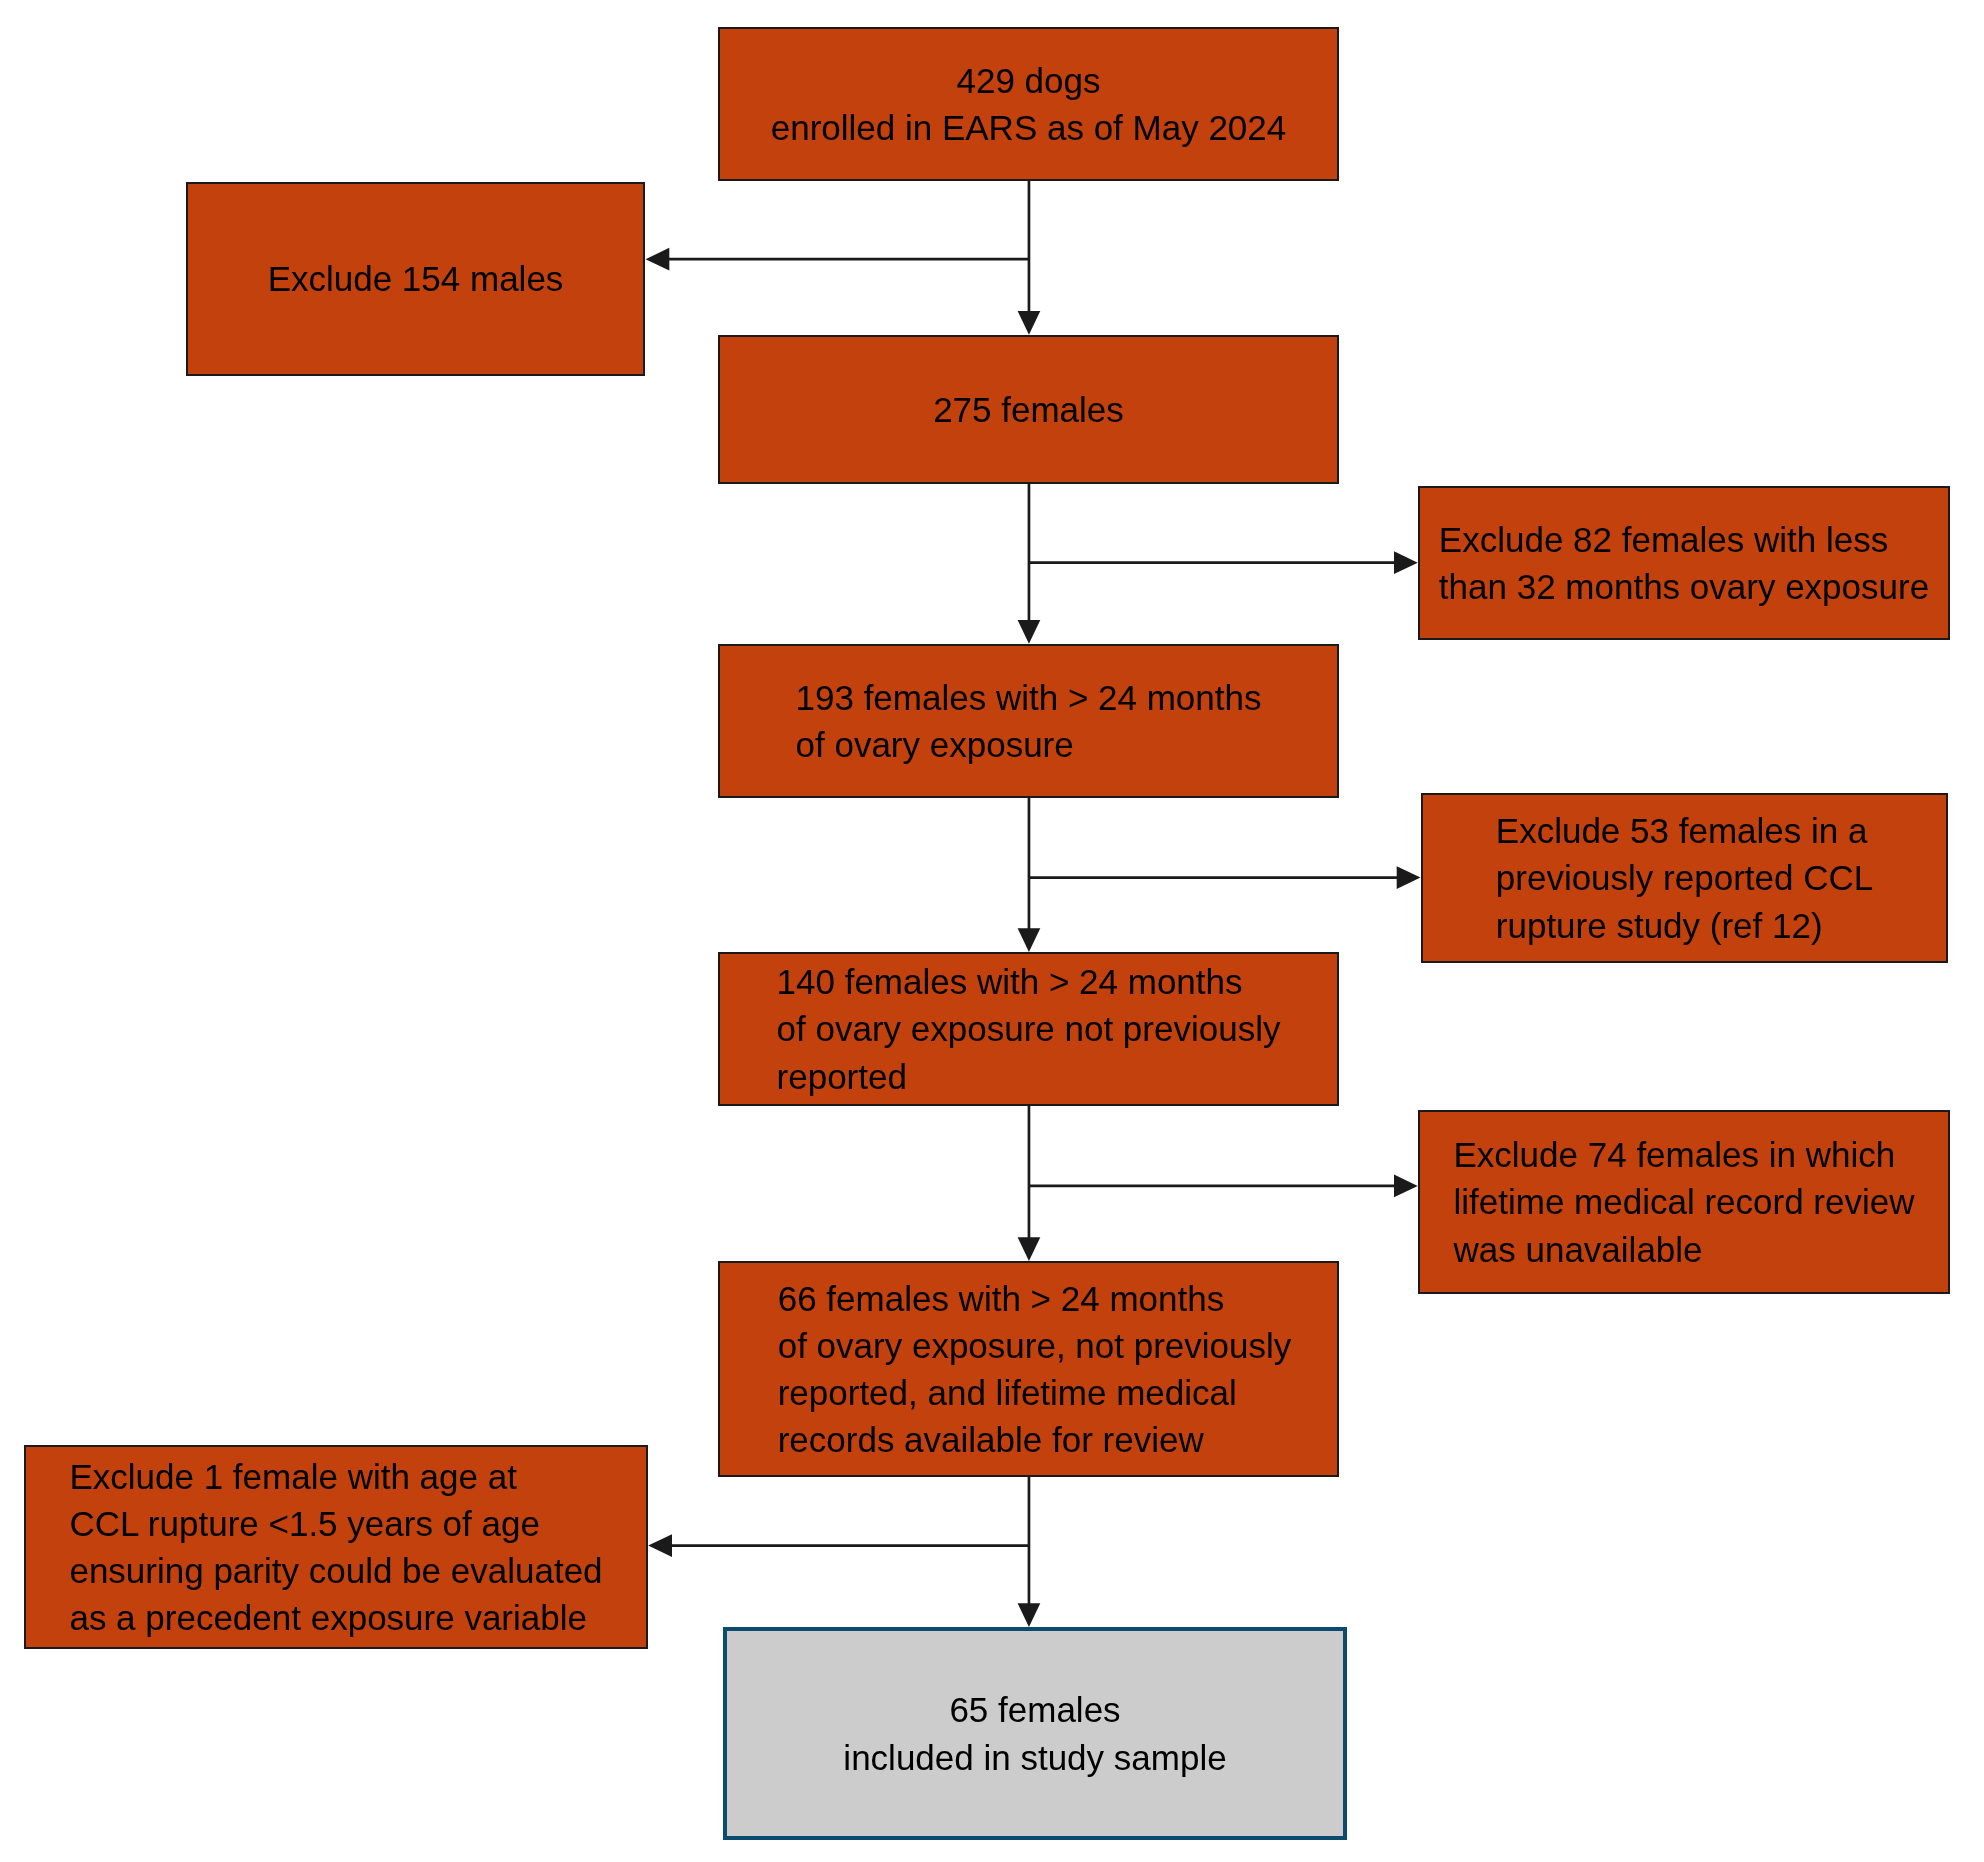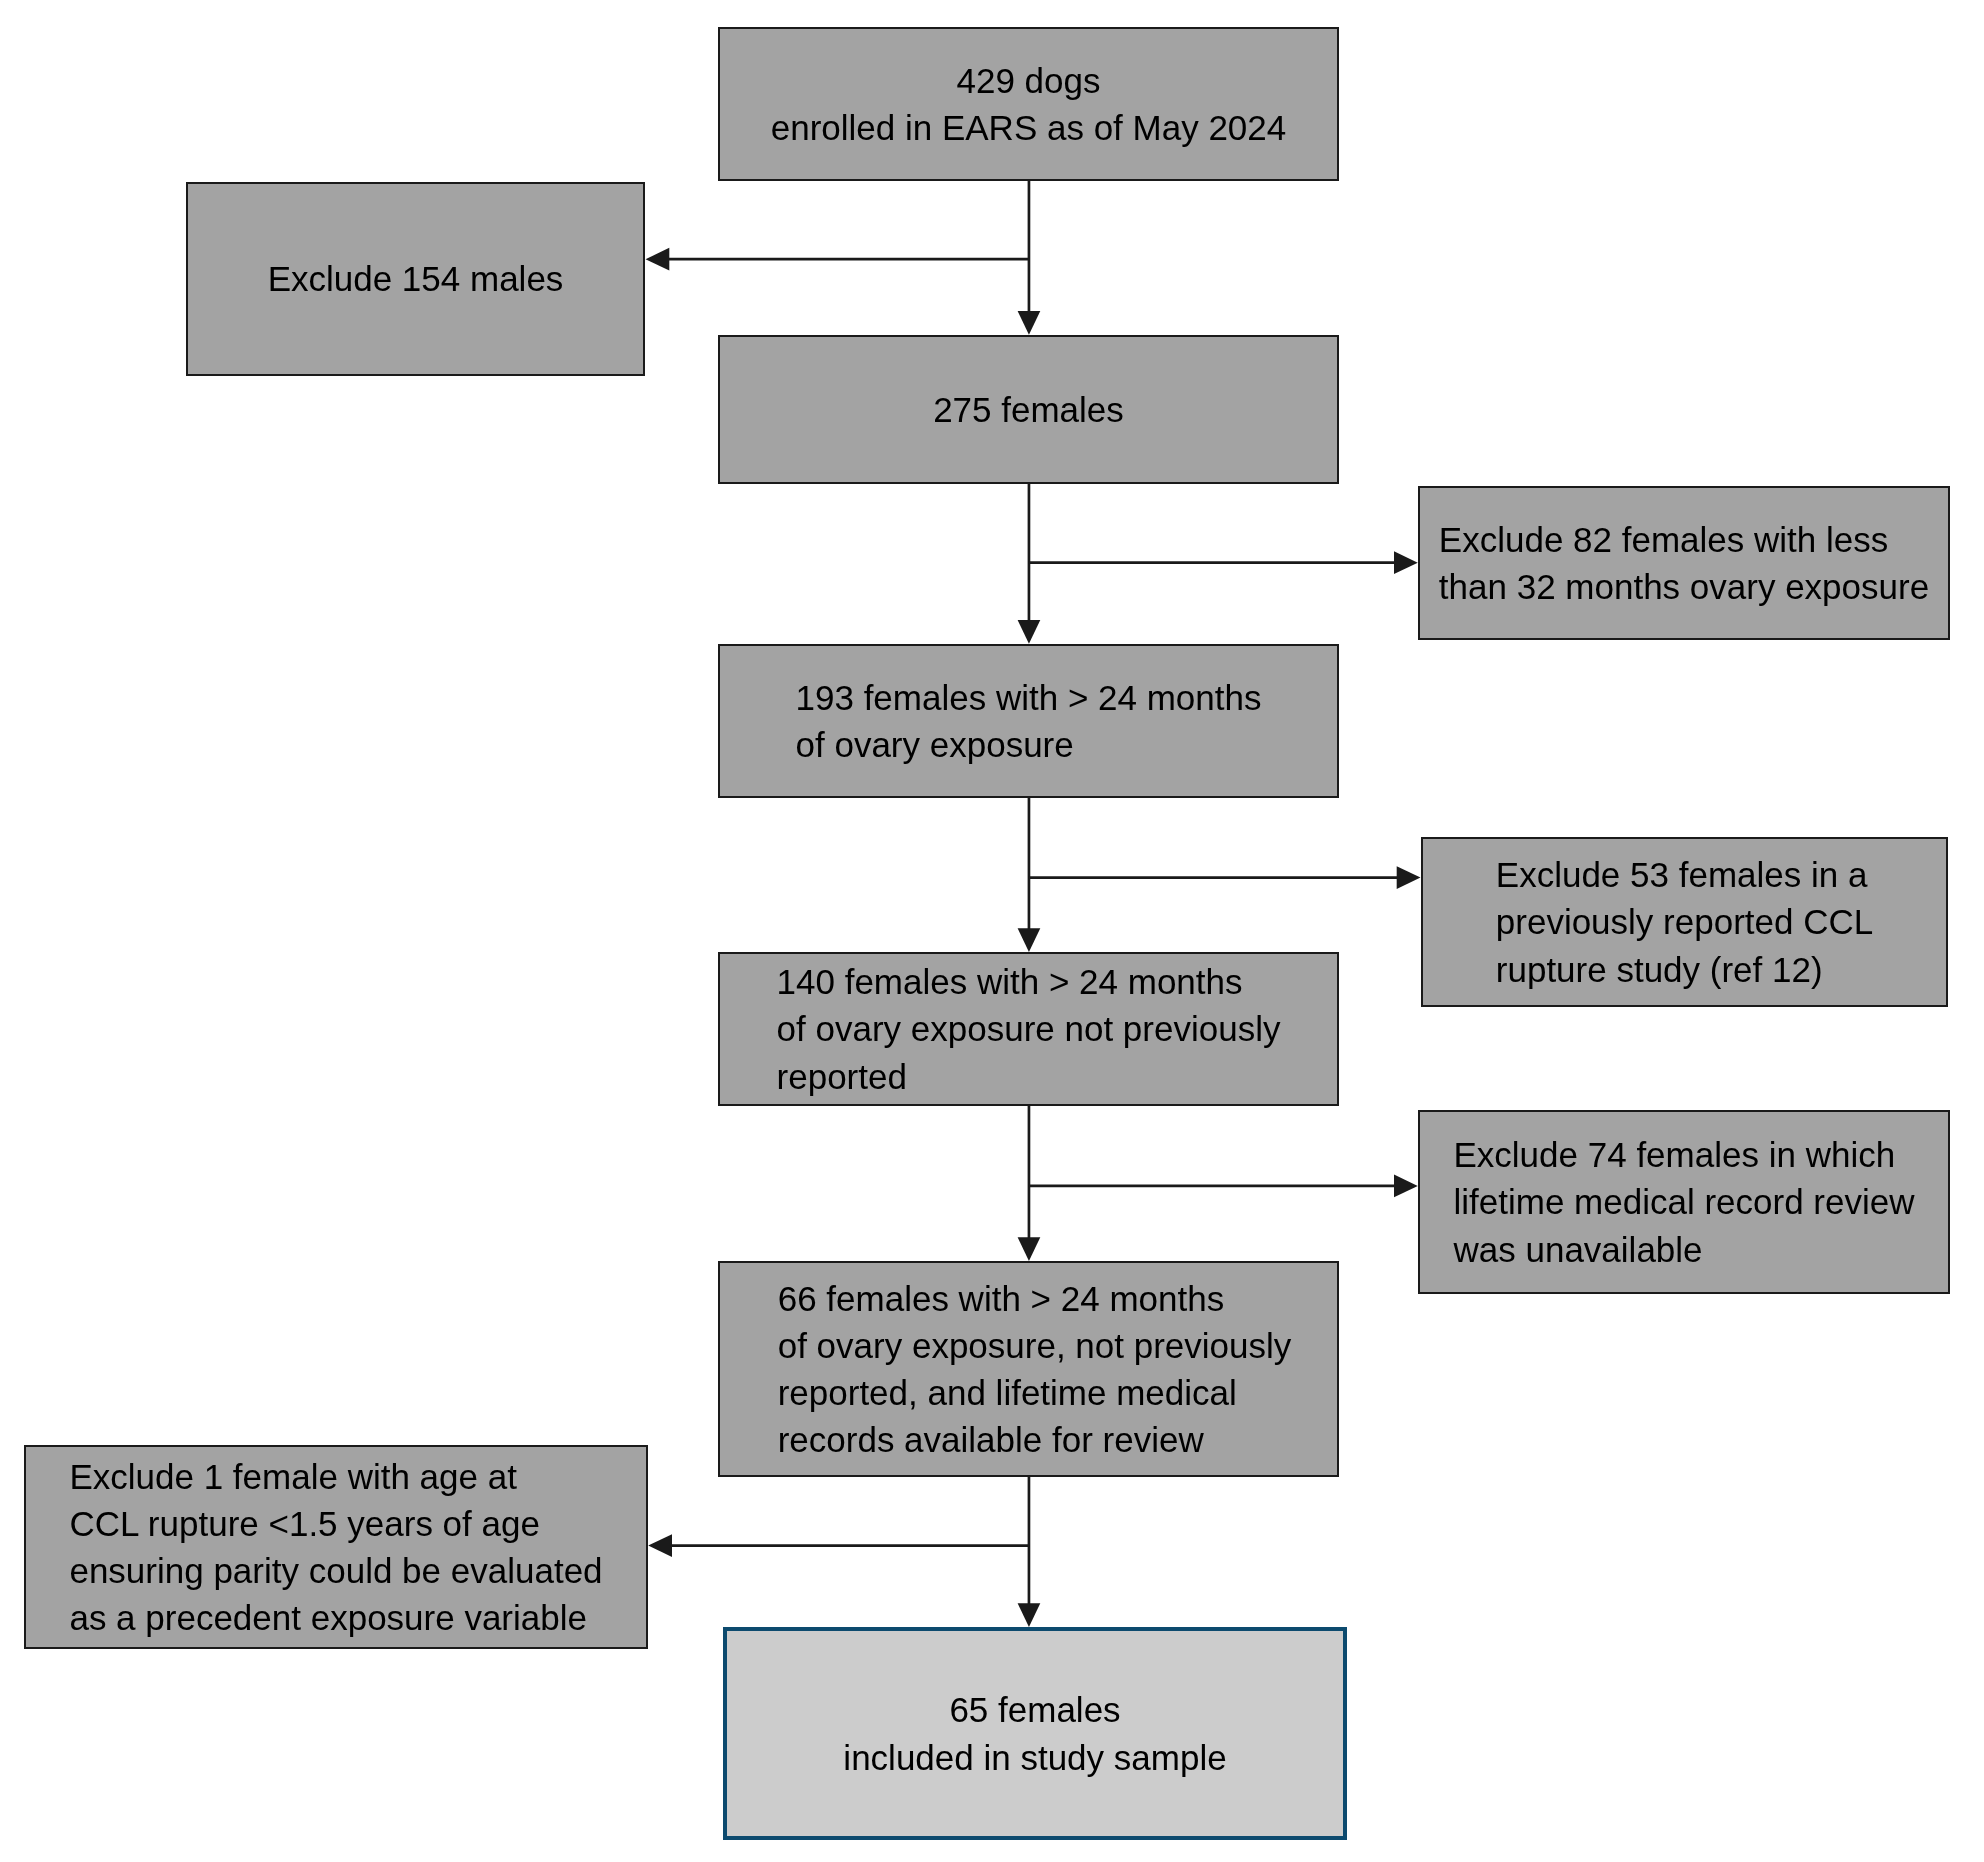--- a/index.html
+++ b/index.html
@@ -22,42 +22,42 @@
     position: absolute;
     left: 0;
     top: 0;
     width: 1985px;
     height: 1862px;
   }
   .box {
     position: absolute;
     box-sizing: border-box;
     border: 2.7px solid #1a1a1a;
-    background: #a3a3a3;
+    background: #c2410c;
     display: flex;
     align-items: center;
     justify-content: center;
   }
   .box .txt {
     white-space: pre-line;
   }
   .box.center .txt { text-align: center; }
   .box.left .txt   { text-align: left; }
   .box.final {
     border: 4px solid #0c4a6e;
     background: #cccccc;
   }
 
   
   .b-enrolled  { left: 718px; top:   27px; width: 621px; height: 154px; }
   .b-x154      { left:  186px; top:  182px; width:  459px; height: 194px; }
   .b-females   { left: 718px; top:  335px; width: 621px; height: 149px; }
   .b-x82       { left: 1418px; top:  486px; width:  532px; height: 154px; }
   .b-193       { left: 718px; top: 644px; width: 621px; height: 154px; }
-  .b-x53       { left: 1421px; top: 793px; width:  527px; height: 170px; margin-top: 44px; }
+  .b-x53       { left: 1421px; top: 793px; width:  527px; height: 170px; }
   .b-140       { left: 718px; top: 952px; width: 621px; height: 154px; }
   .b-x74       { left: 1418px; top: 1110px; width:  532px; height: 184px; }
   .b-66        { left: 718px; top: 1261px; width: 621px; height: 216px; padding-left: 12px; }
   .b-x1        { left:   24px; top: 1445px; width: 624px; height: 204px; }
   .b-included  { left: 723px; top: 1627px; width: 624px; height: 213px; }
 
   .connectors line    { stroke: #1a1a1a; stroke-width: 5px; }
   .connectors polygon { fill: #1a1a1a; }
 </style>
 </head>

